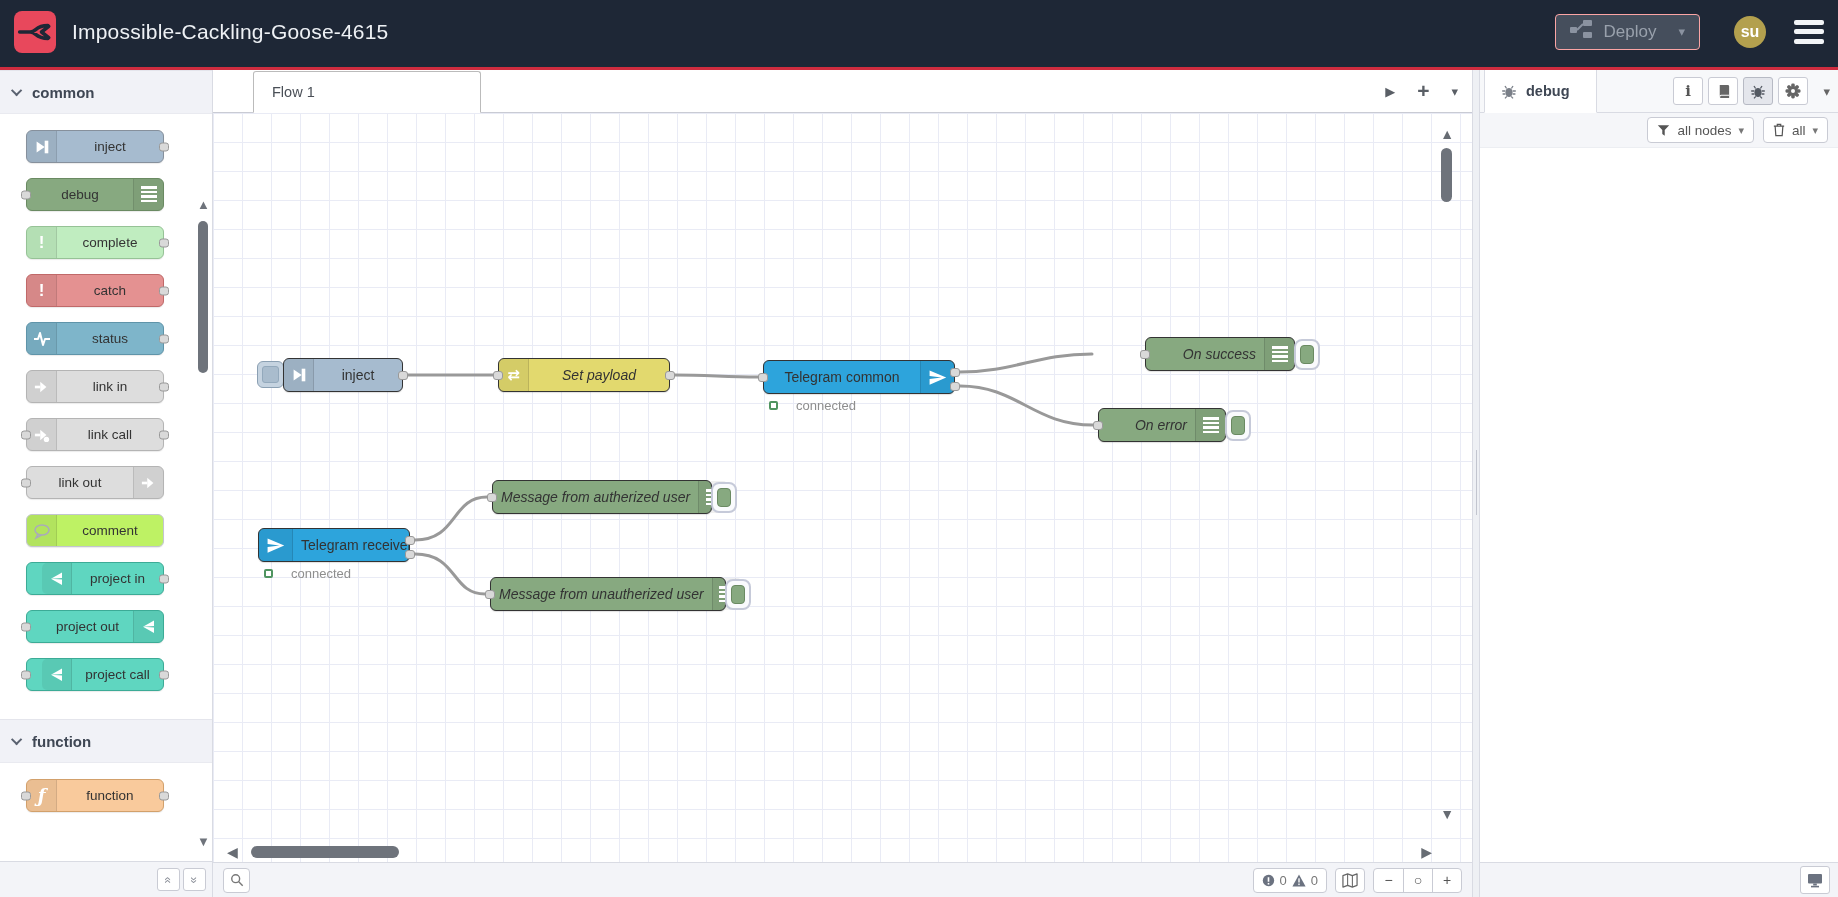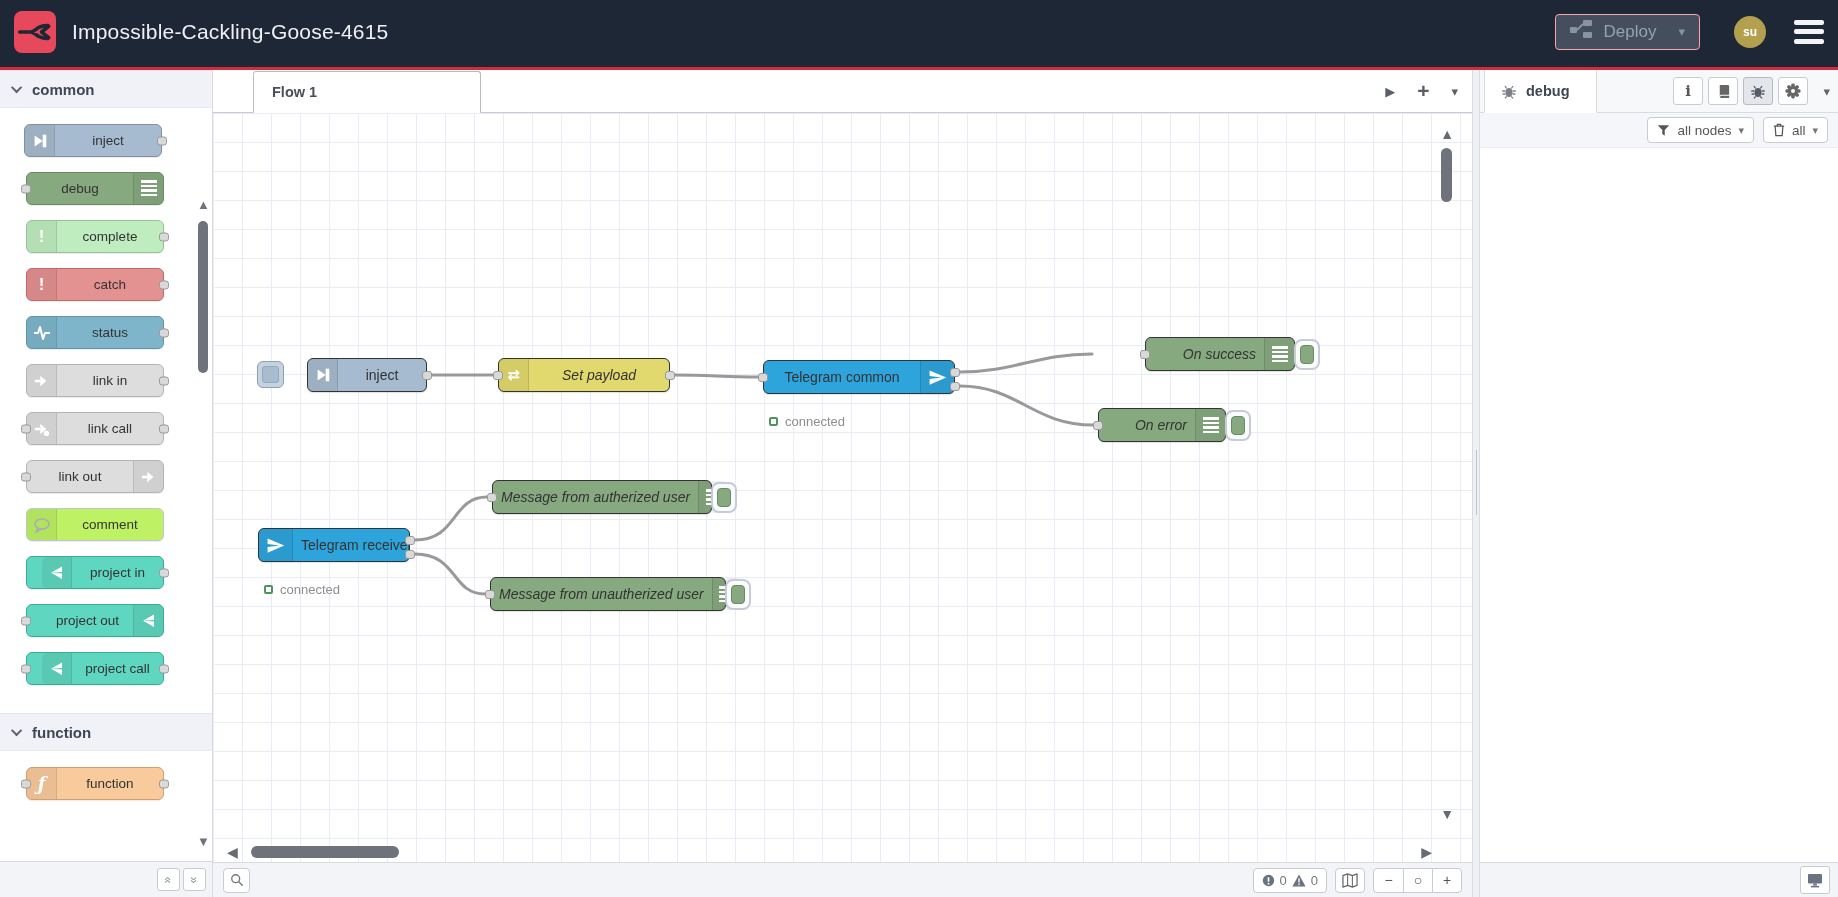--- a/index.html
+++ b/index.html
@@ -11,47 +11,47 @@
             display:flex; align-items:center; padding:0 14px 4px 14px; flex:0 0 auto; }
   .logo { width:42px; height:42px; border-radius:8px; background:var(--logo-red,#e8485c);
           display:flex; align-items:center; justify-content:center; margin-right:16px; cursor:pointer; }
   .app-title { color:#eef1f5; font-size:21px; letter-spacing:.2px; }
   .header-spacer { flex:1; }
   .deploy-btn { height:36px; background:var(--deploy-bg,#454e5c); border:1px solid #fca5a5; border-radius:4px;
                 color:var(--deploy-text,#99a1ac); font-size:17px; display:flex; align-items:center; gap:12px;
                 padding:0 14px; margin-right:34px; cursor:default; }
   .deploy-caret { font-size:13px; margin-left:10px; color:#8b93a1; }
   .avatar { width:32px; height:32px; border-radius:16px; background:var(--avatar-bg,#b3a04e); color:#fff;
-            font-size:12px; font-weight:bold; display:flex; align-items:center; justify-content:center; margin-right:28px; cursor:pointer; }
+            font-size:16px; font-weight:bold; display:flex; align-items:center; justify-content:center; margin-right:28px; cursor:pointer; }
   .hamburger { width:30px; height:24px; display:flex; flex-direction:column; justify-content:space-between; cursor:pointer; }
   .hamburger i { display:block; height:5px; background:#f2f4f7; border-radius:2px; }
 
   
   .main { flex:1; display:flex; min-height:0; }
 
   
   .palette { width:213px; flex:0 0 213px; background:#fff; border-right:1px solid #d9dbe3; display:flex; flex-direction:column; position:relative; }
   .palette-search { height:43px; border-bottom:1px solid #e2e4ea; display:flex; align-items:center; gap:8px; padding:0 12px; }
   .palette-search input { border:none; outline:none; flex:1; font-size:15px; color:#444; font-family:inherit; background:transparent; }
   .palette-search input::placeholder { color:#b9bcc4; }
   .palette-scroll { flex:1; overflow:hidden; position:relative; }
-  .cat-header { height:38px; background:#f1f2f7; border-top:1px solid #e4e5ec; border-bottom:1px solid #e9eaf0;
+  .cat-header { height:44px; background:#f1f2f7; border-top:1px solid #e4e5ec; border-bottom:1px solid #e9eaf0;
                 display:flex; align-items:center; gap:10px; padding-left:14px; font-size:15px; font-weight:bold; color:#3f4754; cursor:pointer; }
   .cat-header.second { margin-top:28px; }
   .chev { width:8px; height:8px; border-left:2px solid #5a6270; border-bottom:2px solid #5a6270; transform:rotate(-45deg) translateY(-2px); }
   .pal-list { padding-top:16px; }
   .pal-node { position:relative; width:138px; height:33px; margin:0 0 15px 26px; border-radius:6px; border:1px solid rgba(0,0,0,.22);
               display:flex; align-items:stretch; font-size:13.5px; color:#333; cursor:grab; box-shadow:0 1px 1px rgba(0,0,0,.08); }
   .pal-label { flex:1; display:flex; align-items:center; justify-content:center; white-space:nowrap; }
   .pal-icon { width:30px; flex:0 0 30px; background:rgba(0,0,0,.06); display:flex; align-items:center; justify-content:center; }
   .pal-icon.left { border-right:1px solid rgba(0,0,0,.1); border-radius:5px 0 0 5px; }
   .pal-icon.right { border-left:1px solid rgba(0,0,0,.1); border-radius:0 5px 5px 0; }
   .port { position:absolute; width:10px; height:9px; background:#d9d9d9; border:1px solid #999; border-radius:3px; top:50%; transform:translateY(-50%); }
   .port.in { left:-6px; } .port.out { right:-6px; }
-  .n-inject { background:var(--node-inject,#a6bbcf); border-color:#86909c;margin-left:24px; }
+  .n-inject { background:var(--node-inject,#a6bbcf); border-color:#86909c; }
   .n-debug { background:var(--node-debug,#87a980); border-color:#6a8a62; }
   .n-complete { background:var(--node-complete,#c0edc0); border-color:#96c296; }
   .n-catch { background:var(--node-catch,#e49191); border-color:#c06969; }
   .n-status { background:var(--node-status,#7eb5ca); border-color:#5f94a9; }
   .n-link { background:var(--node-link,#dddddd); border-color:#b4b4b4; }
   .n-comment { background:#bef264; border-color:#c2c5cf; }
   .n-project { background:var(--node-project,#5fd6c0); border-color:#3cab96;padding-left:15px; }
   .n-function { background:var(--node-function,#f9ca9c); border-color:#d2a06b; }
   .n-change { background:var(--node-change,#e2d96e); border-color:#b2a83e; }
   .n-telegram { background:var(--node-telegram,#2da4dc); border-color:#1d7fae; }
@@ -65,21 +65,21 @@
   .palette-scrollbar .tri-down { position:absolute; bottom:8px; left:0; color:#6e737b; font-size:13px; }
   .palette-footer { height:36px; border-top:1px solid #d9dbe3; background:#f3f4f8; display:flex; align-items:center; justify-content:flex-end; gap:3px; padding:0 6px; }
   .mini-btn { width:23px; height:23px; border:1px solid #c9cbd4; border-radius:3px; background:#fff; color:#8b8f98; font-size:12px;
               display:flex; align-items:center; justify-content:center; cursor:pointer; }
   .rot90 { transform:rotate(90deg); display:inline-block; }
 
   
   .canvas-col { flex:1; display:flex; flex-direction:column; min-width:0; }
   .tabbar { height:43px; background:#fff; border-bottom:1px solid #c9cbd4; display:flex; align-items:flex-end; position:relative; }
   .flow-tab { width:228px; height:42px; margin-left:40px; margin-bottom:-1px; background:#fff; border:1px solid #bbb; border-bottom:1px solid #fff;
-              border-radius:3px 3px 0 0; display:flex; align-items:center; padding-left:18px; font-size:14.5px; font-weight:bold; color:#4a4f57; cursor:pointer; }
+              border-radius:3px 3px 0 0; display:flex; align-items:center; padding-left:18px; font-size:14.5px; font-weight:normal; color:#4a4f57; cursor:pointer; }
   .tab-controls { position:absolute; right:14px; top:0; height:42px; display:flex; align-items:center; gap:22px; color:#5a5f66; }
   .tc-play { font-size:13px; cursor:pointer; }
   .tc-add { font-size:21px; font-weight:bold; cursor:pointer; }
   .tc-caret { font-size:13px; cursor:pointer; }
   .workspace { flex:1; position:relative; overflow:hidden; background-color:#fff;
     background-image:linear-gradient(to right,var(--grid-line,#e9ebf5) 1px,transparent 1px),
                      linear-gradient(to bottom,var(--grid-line,#e9ebf5) 1px,transparent 1px);
     background-size:29px 29px; }
   .wires { position:absolute; inset:0; width:100%; height:100%; }
   .fnode { position:absolute; height:34px; border-radius:6px; border:1px solid; display:flex; align-items:stretch;
@@ -91,21 +91,21 @@
   .nicon.left { border-right:1px solid rgba(0,0,0,.12); border-radius:5px 0 0 5px; }
   .nicon.right { border-left:1px solid rgba(0,0,0,.12); border-radius:0 5px 5px 0; }
   .nicon.w34 { width:34px; flex-basis:34px; }
   .fport { position:absolute; width:10px; height:9px; background:#d9d9d9; border:1px solid #999; border-radius:3px; }
   .fport.pin { left:-6px; top:12px; } .fport.pout { right:-6px; top:12px; }
   .fport.pout1 { right:-6px; top:7px; } .fport.pout2 { right:-6px; top:21px; }
   .inject-btn { position:absolute; width:27px; height:27px; border:1px solid #8ba0b3; background:#c5d3e0; border-radius:6px; cursor:pointer; }
   .inject-btn::after { content:""; position:absolute; inset:4px; background:#a9bccd; border:1px solid #93a9bc; border-radius:3px; }
   .dbg-toggle { position:absolute; right:-26px; top:1px; width:26px; height:31px; border:2px solid #c6cad9; background:#fafbfd; border-radius:8px; cursor:pointer; }
   .dbg-toggle::after { content:""; position:absolute; inset:4px; background:var(--node-debug,#87a980); border:1px solid #6a8a62; border-radius:4px; }
-  .nstatus { position:absolute; display:flex; align-items:center; gap:7px; font-size:13px; color:#8e8e8e;margin-top:16px; }
+  .nstatus { position:absolute; display:flex; align-items:center; gap:18px; font-size:13px; color:#8e8e8e; }
   .sdot { width:9px; height:9px; border:2px solid var(--status-green,#4f9460); border-radius:2px; background:#fff; }
   .vscroll-up { position:absolute; top:13px; right:18px; color:#676c73; font-size:14px; }
   .vscroll-thumb { position:absolute; top:35px; right:20px; width:11px; height:54px; background:#6e737b; border-radius:6px; }
   .vscroll-down { position:absolute; bottom:40px; right:18px; color:#676c73; font-size:14px; }
   .hscroll-left { position:absolute; bottom:2px; left:14px; color:#676c73; font-size:14px; }
   .hscroll-thumb { position:absolute; bottom:4px; left:38px; width:148px; height:12px; background:#6e737b; border-radius:6px; }
   .hscroll-right { position:absolute; bottom:2px; right:40px; color:#676c73; font-size:14px; }
   .canvas-footer { height:35px; background:#f3f4f8; border-top:1px solid #d9dbe3; display:flex; align-items:center; padding:0 10px; gap:8px; }
   .ft-spacer { flex:1; }
   .ft-box { border:1px solid #c9cbd4; border-radius:4px; background:#fff; height:25px; display:flex; align-items:center; color:#777; font-size:13px; }

